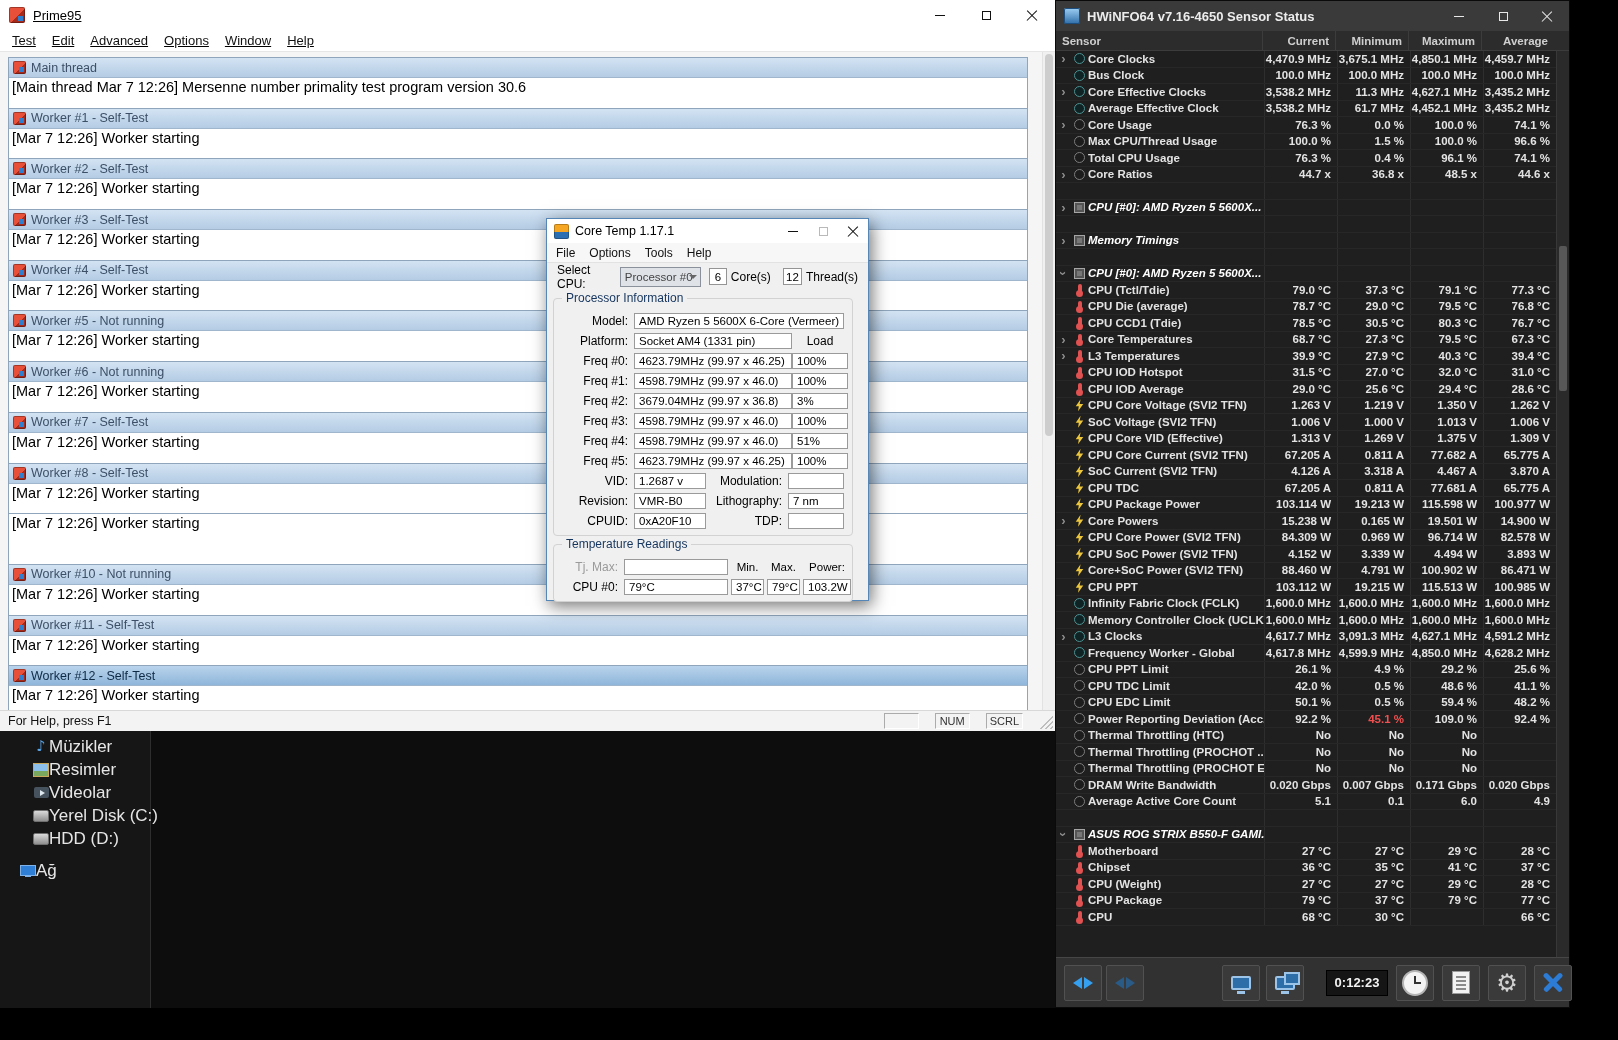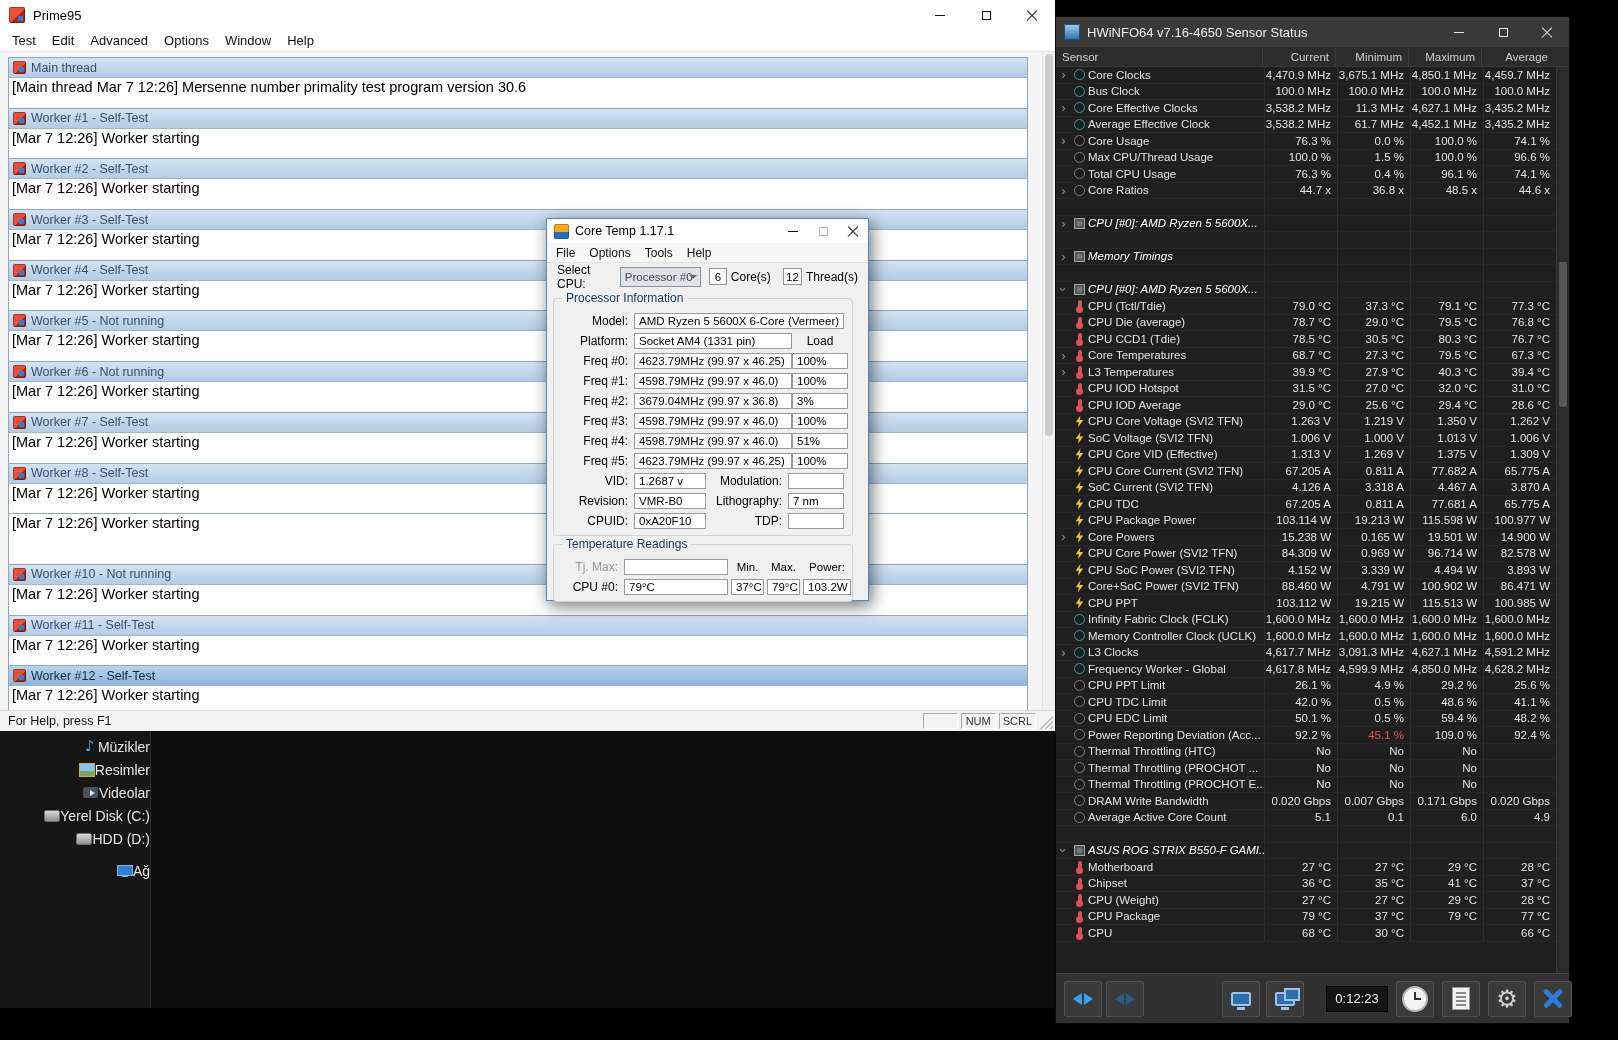--- a/index.html
+++ b/index.html
@@ -20,53 +20,53 @@
   .g-close::after{transform:rotate(-45deg);}
   .dark .g-min{background:#e8e8e8;}
   .dark .g-max{border-color:#e8e8e8;}
   .dark .g-close::before,.dark .g-close::after{background:#e8e8e8;}
 
   
   #explorer{position:absolute;left:0;top:731px;width:1055px;height:277px;background:#161616;}
   .xp-files{position:absolute;left:151px;top:0;right:0;bottom:0;background:#0d0d0d;}
   .xp-divider{position:absolute;left:150px;top:0;bottom:0;width:1px;background:#2e2e2e;}
   .xp-nav{position:absolute;left:0;top:4px;width:150px;}
-  .xp-item{height:23px;display:flex;align-items:center;gap:0;padding-left:33px;color:#e6e6e6;font-size:14px;white-space:nowrap;justify-content:flex-end;}
+  .xp-item{height:23px;display:flex;align-items:center;gap:0;padding-left:33px;color:#e6e6e6;font-size:17px;white-space:nowrap;}
   .xp-item.root{padding-left:20px;}
   .xp-item.gap{margin-top:9px;}
   .xi{width:16px;height:15px;flex:0 0 16px;display:flex;align-items:center;justify-content:center;position:relative;}
   .xi-music::before{content:"\266A";color:#58a6e8;font-size:15px;font-family:"DejaVu Sans",sans-serif;line-height:1;}
   .xi-pictures::before{content:"";width:15px;height:12px;border:1px solid #c8a85a;background:linear-gradient(180deg,#8cc0ea 0 55%,#7aa75e 55%);}
   .xi-videos::before{content:"";width:15px;height:11px;background:#46525e;border-radius:2px;}
   .xi-videos::after{content:"";position:absolute;width:0;height:0;border:3px solid transparent;border-left:5px solid #dfe7ee;left:7px;}
   .xi-drive::before{content:"";width:16px;height:10px;border-radius:2px;background:linear-gradient(180deg,#dadada,#8f8f8f);border:1px solid #6f6f6f;}
   .xi-network::before{content:"";width:14px;height:9px;background:#2f7fd6;border:1px solid #7fb2e8;}
   .xi-network::after{content:"";position:absolute;bottom:1px;left:5px;width:6px;height:2px;background:#7fb2e8;}
 
   #bottom-strip{position:absolute;left:0;top:1008px;width:1618px;height:32px;background:#000;}
 
   
-  #prime95{position:absolute;left:0;top:0;width:1055px;height:731px;background:#84cc16;z-index:1;}
+  #prime95{position:absolute;left:0;top:0;width:1055px;height:731px;background:#84cc16;z-index:1;text-decoration:underline;}
   .p95-titlebar{height:30px;background:#fff;display:flex;align-items:center;gap:8px;padding-left:9px;font-size:13px;color:#000;}
   .p95-ico{width:16px;height:16px;border-radius:2px;flex:0 0 auto;background:linear-gradient(135deg,#e8503a 0 55%,#a82a1a 55% 100%);box-shadow:inset 0 0 0 1px rgba(0,0,0,.3);position:relative;}
   .p95-ico::after{content:"";position:absolute;right:2px;bottom:2px;width:5px;height:5px;background:#2f7fd0;}
   .p95-ico.sm{width:13px;height:13px;}
   .p95-menubar{height:22px;background:#fff;display:flex;align-items:center;padding-left:4px;border-bottom:1px solid #e6e6e6;}
   .menu-item{padding:0 8px;font-size:13px;height:100%;display:flex;align-items:center;color:#111;}
   .p95-mdi{position:absolute;top:52px;left:0;right:0;bottom:21px;background:#f5f5f5;overflow:hidden;}
   .mdi-stack{position:absolute;top:5px;left:8px;right:27px;}
   .mdi-child{height:50.7px;border:1px solid #8fa5bb;border-bottom:none;background:#fff;overflow:hidden;}
   .mdi-child:last-child{height:45px;}
   .mdi-title{height:20px;display:flex;align-items:center;gap:5px;padding-left:4px;background:linear-gradient(180deg,#d3e3f3,#b4cce4);border-bottom:1px solid #9fb6cd;font-size:12.5px;color:#3c4f66;}
   .mdi-child.act-1 .mdi-title{background:linear-gradient(180deg,#b9d3ec,#8fb6da);color:#0f2a44;}
   .mdi-body{padding:1px 3px;font-size:14.5px;color:#000;white-space:nowrap;overflow:hidden;}
   .p95-sb{position:absolute;right:0;top:0;bottom:0;width:13px;background:#f0f0f0;border-left:1px solid #e2e2e2;}
   .p95-sb-thumb{position:absolute;left:2px;right:2px;top:2px;height:58%;background:#cdcdcd;border-radius:6px;}
   .p95-status{position:absolute;bottom:0;left:0;right:0;height:21px;background:#f3f3f3;border-top:1px solid #d8d8d8;display:flex;align-items:center;padding-left:8px;font-size:12.5px;color:#111;}
-  .p95-status-right{margin-left:auto;display:flex;align-items:center;gap:3px;padding-right:2px;}
+  .p95-status-right{margin-left:auto;display:flex;align-items:center;gap:16px;padding-right:2px;}
   .sbox{min-width:35px;height:16px;border:1px solid;border-color:#ababab #fff #fff #ababab;font-size:11px;display:flex;align-items:center;justify-content:center;color:#333;padding:0 3px;}
   .grip{width:14px;height:16px;background:linear-gradient(135deg,transparent 0 55%,#bdbdbd 55% 62%,transparent 62% 72%,#bdbdbd 72% 79%,transparent 79% 89%,#bdbdbd 89% 96%,transparent 96%);}
 
   
   #coretemp{position:absolute;left:546px;top:218px;width:323px;height:383px;background:#f0f0f0;border:1px solid #5586b5;box-shadow:3px 5px 16px rgba(0,0,0,.55);z-index:5;font-size:12px;color:#000;}
   .ct-titlebar{height:24px;background:#fff;display:flex;align-items:center;gap:6px;padding-left:7px;font-size:12.5px;}
   .ct-ico{width:15px;height:15px;border-radius:2px;background:linear-gradient(180deg,#f5a623 0 55%,#2b6fb3 55% 100%);box-shadow:inset 0 0 0 1px rgba(0,0,0,.25);}
   .ct-menubar{height:20px;display:flex;align-items:center;background:#f7f7f7;border-bottom:1px solid #e2e2e2;padding-left:2px;}
   .ct-menubar .menu-item{font-size:12px;padding:0 7px;}
   .ct-selrow{height:27px;display:flex;align-items:center;padding:0 10px;}
@@ -89,21 +89,21 @@
   .ct-lab-mid + .ct-field.w-load{margin-left:0;}
   .ct-load-head{flex:0 0 56px;margin-left:auto;text-align:center;font-size:12px;}
   .tw-lab{flex:0 0 62px;text-align:right;padding-right:6px;font-size:12px;}
   .tw-lab.dim{color:#9a9a9a;}
   .tw-main{flex:0 0 104px;}
   .tw-s{flex:0 0 33px;margin-left:3px;}
   .tw-p{flex:0 0 48px;margin-left:3px;}
   span.tw-s,span.tw-p{text-align:center;font-size:11.5px;border:none;background:none;display:block;}
 
   
-  #hwinfo{position:absolute;left:1055px;top:16px;width:515px;height:1008px;background:#1f1f1f;color:#e3e3e3;z-index:2;border:1px solid #0a0a0a;}
+  #hwinfo{position:absolute;left:1055px;top:0;width:515px;height:1008px;background:#1f1f1f;color:#e3e3e3;z-index:2;border:1px solid #0a0a0a;font-weight:bold;}
   .hw-titlebar{height:30px;background:#3a3a3a;display:flex;align-items:center;gap:7px;padding-left:8px;font-size:13px;color:#ececec;}
   .hw-titlebar .wbtn{width:44px;}
   .hw-ico{width:16px;height:16px;border-radius:2px;background:linear-gradient(180deg,#9fd0f5,#2e6da8);box-shadow:inset 0 0 0 1px #1c4f80;}
   .hw-header{position:absolute;top:30px;left:0;right:0;height:20px;background:#2c2c2c;display:flex;align-items:stretch;font-size:11.5px;color:#cfcfcf;border-bottom:1px solid #3c3c3c;}
   .hh{display:flex;align-items:center;}
   .hh-sensor{flex:0 0 206px;padding-left:6px;}
   .hh-val{flex:0 0 73px;justify-content:flex-end;padding-right:6px;border-left:1px solid #3c3c3c;}
   .hw-rows{position:absolute;top:50px;left:0;right:13px;bottom:50px;overflow:hidden;}
   .s-row{display:flex;align-items:stretch;height:16.5px;border-bottom:1px solid #272727;font-size:11.5px;color:#e3e3e3;}
   .chev{flex:0 0 15px;display:flex;align-items:center;justify-content:center;color:#8f8f8f;font-size:13px;line-height:1;}

